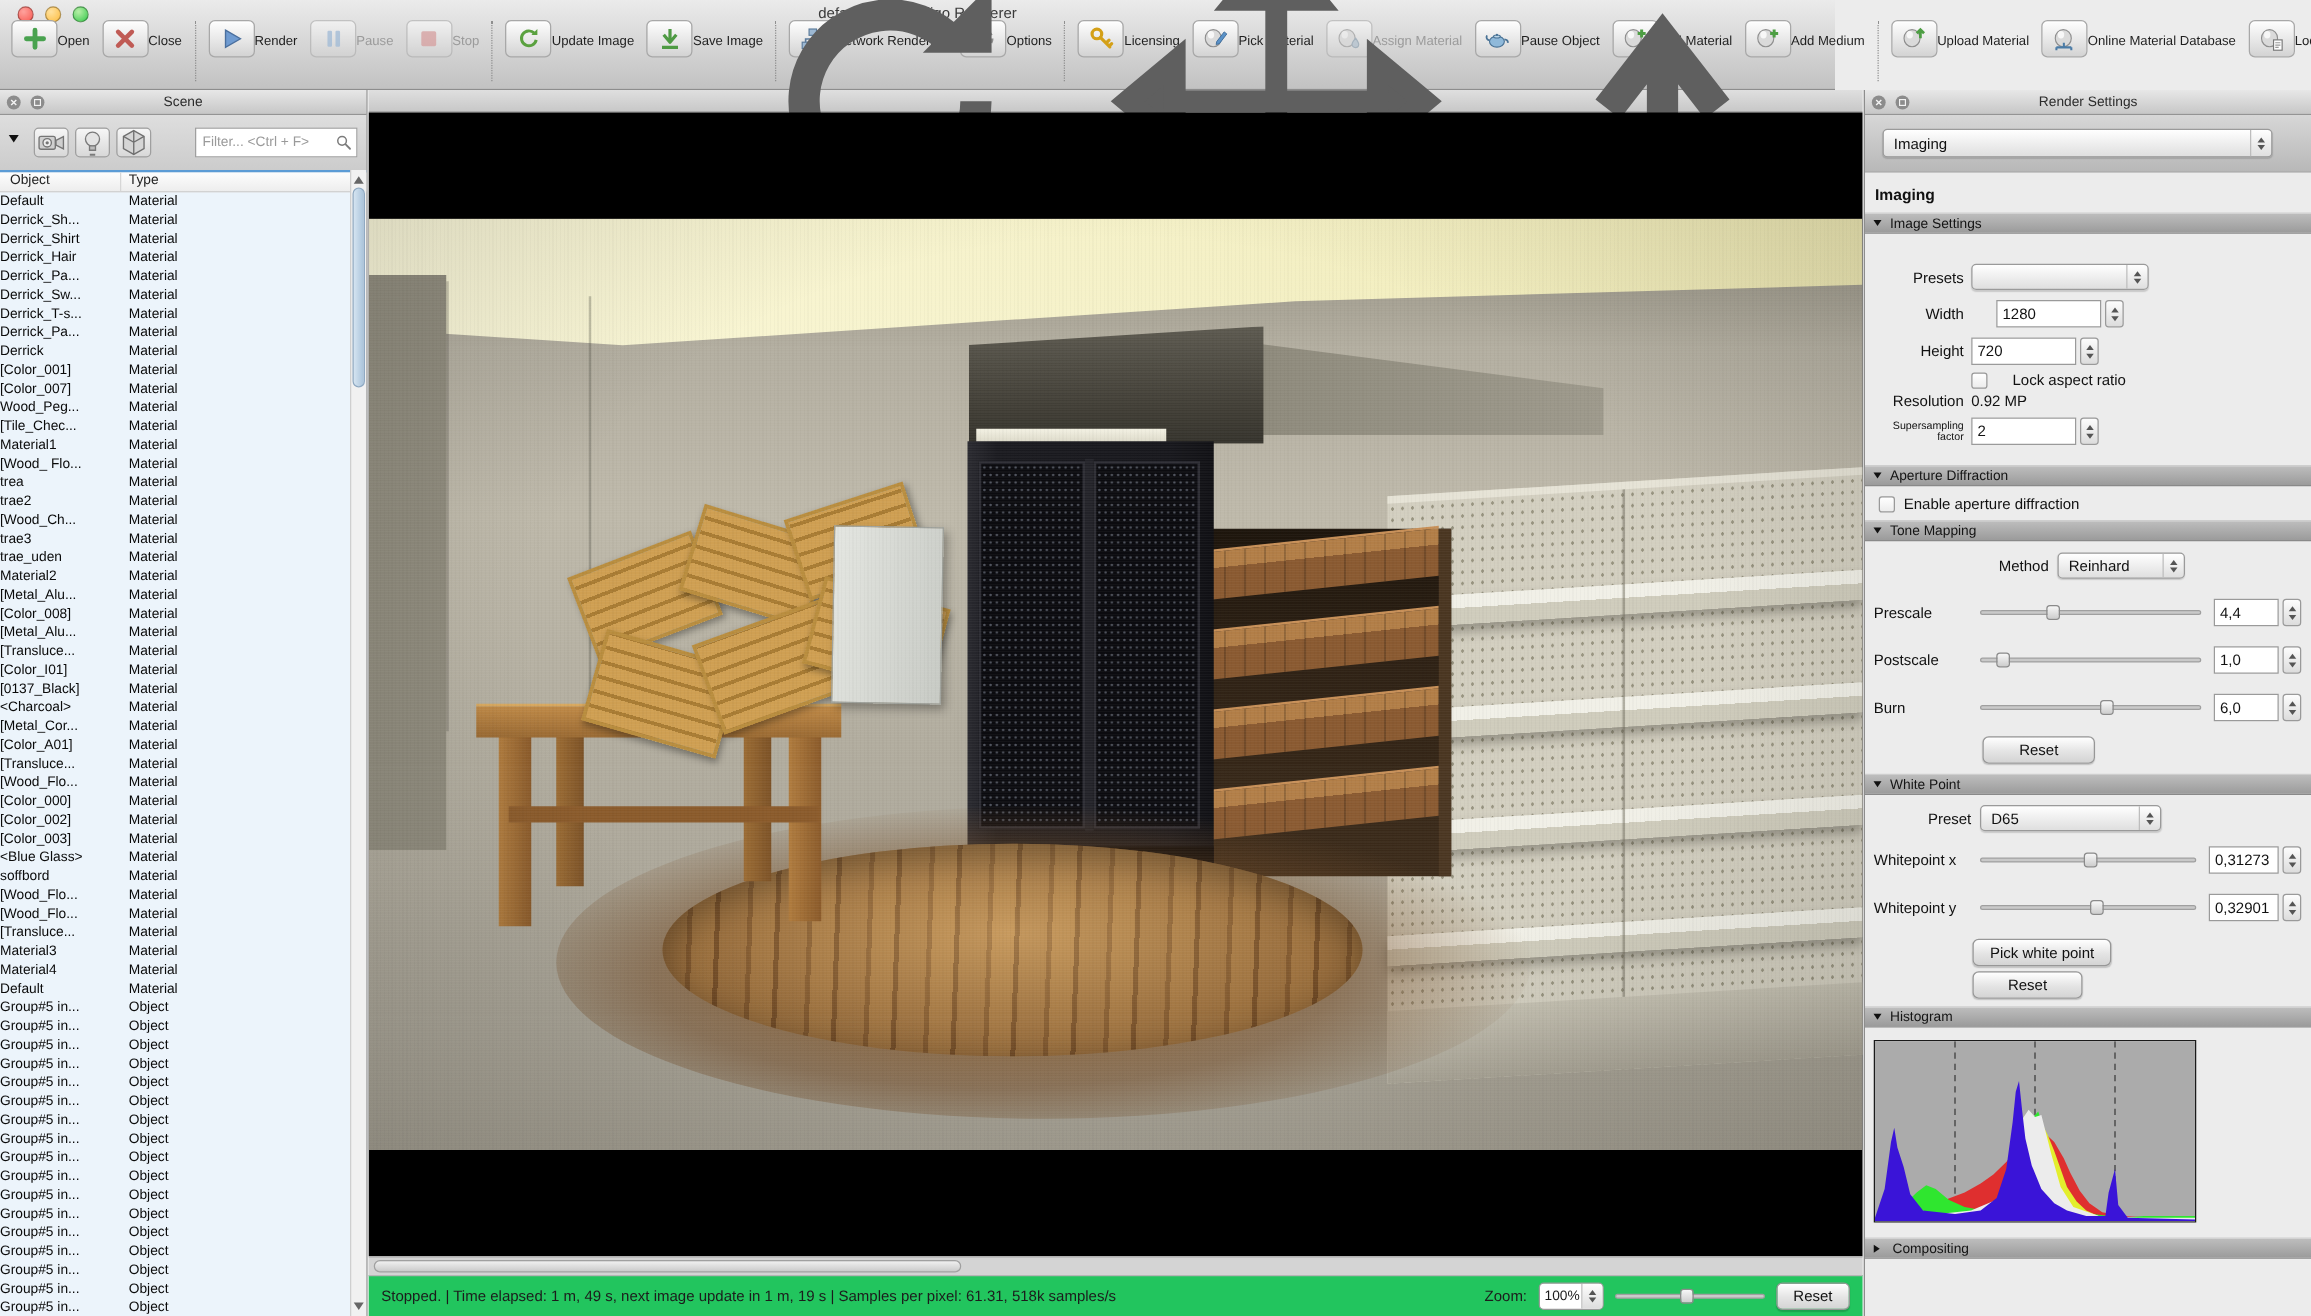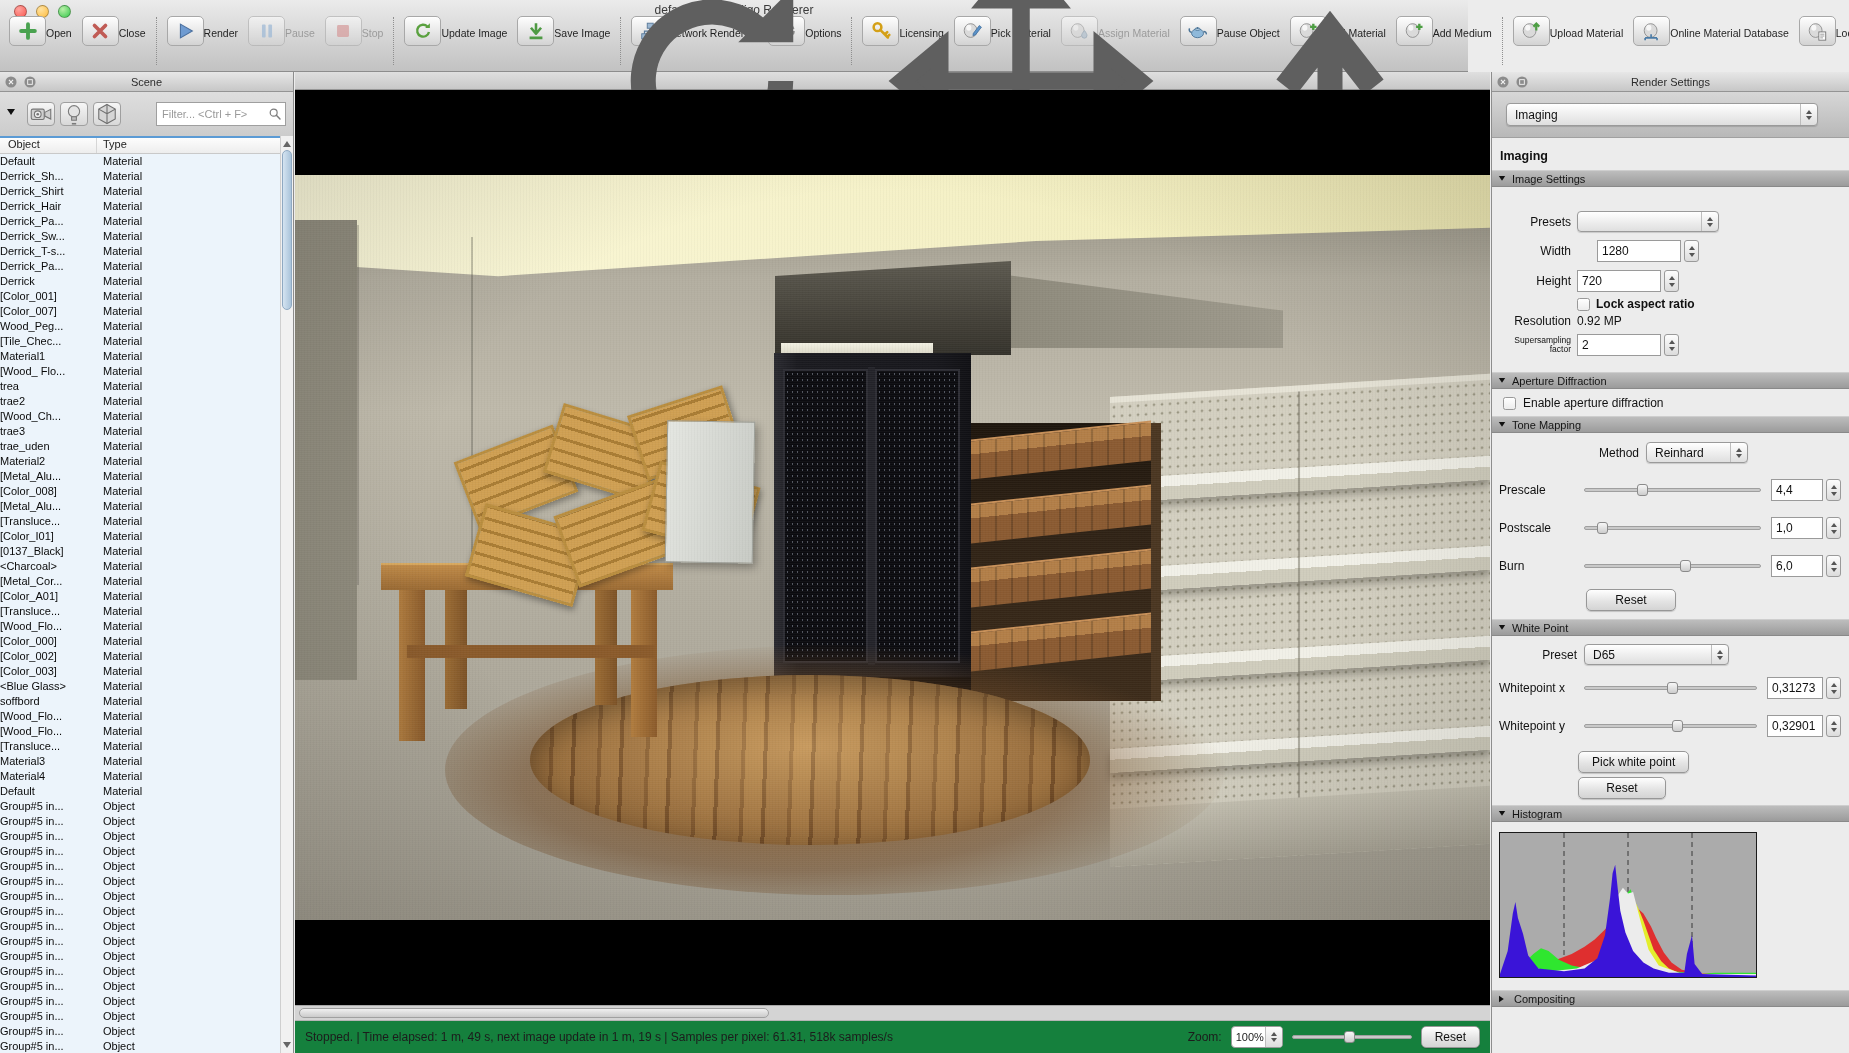--- a/index.html
+++ b/index.html
@@ -112,21 +112,21 @@
   .vp-ico svg { width:13px; height:13px; display:block; }
   .vp-canvas { position:absolute; top:18px; left:0; width:1195px; height:915px;
     background:#000; overflow:hidden; }
   .rimg { position:absolute; left:0; top:85px; width:1195px; height:745px; overflow:hidden;
     background:linear-gradient(180deg,#8f8b7d 0%,#b3aea0 14%,#beb9aa 32%,#b2ad9f 56%,#a9a497 78%,#a29d90 100%); }
   .hscroll { position:absolute; left:0; top:933px; width:1195px; height:15px;
     background:#d4d4d4; border-top:1px solid #a8a8a8; }
   .hs-thumb { position:absolute; left:4px; top:2px; width:470px; height:10px; border-radius:5px;
     background:linear-gradient(180deg,#f0f0f0,#cbcbcb); border:1px solid #a0a0a0; }
   .statusbar { position:absolute; left:0; top:948px; width:1195px; height:33px;
-    background:#15803d; border-top:1px solid #b5b5b5; display:flex; align-items:center;
+    background:#22c55e; border-top:1px solid #b5b5b5; display:flex; align-items:center;
     padding:0 10px; font-size:12px; color:#1c1c1c; gap:9px; }
   .status-text { flex:1; white-space:nowrap; overflow:hidden; }
   .zoom-spin { width:52px; height:22px; border:1px solid #9a9a9a; border-radius:4px;
     background:#fff; display:flex; align-items:center; font-size:11px; padding-left:4px;
     position:relative; overflow:hidden; }
   .zoom-spin .dd-ar { background:linear-gradient(#fdfdfd,#ddd); }
   .zoom-slider { width:120px; }
 
   
   .settings-panel { position:absolute; left:1491px; top:0; width:358px; height:981px;
@@ -816,21 +816,21 @@
           <span class="flabel">Height</span>
           <input class="num" style="width: 84px;" readonly="" value="720">
           <span class="spin">
               <i class="u"></i>
               <i class="d"></i>
             </span>
         </div>
         <div class="frow" style="padding-top:1px;padding-bottom:2px;">
           <span class="flabel"></span>
           <span class="cb"></span>
-          <span style="margin-left:6px;font-weight:bold;">Lock aspect ratio</span>
+          <span style="margin-left:20px;">Lock aspect ratio</span>
         </div>
         <div class="frow" style="padding-top:1px;padding-bottom:2px;">
           <span class="flabel">Resolution</span>
           <span>0.92 MP</span>
         </div>
         <div class="frow">
           <span class="flabel-sm">Supersampling factor</span>
           <input class="num" style="width: 84px;" readonly="" value="2">
           <span class="spin">
               <i class="u"></i>

